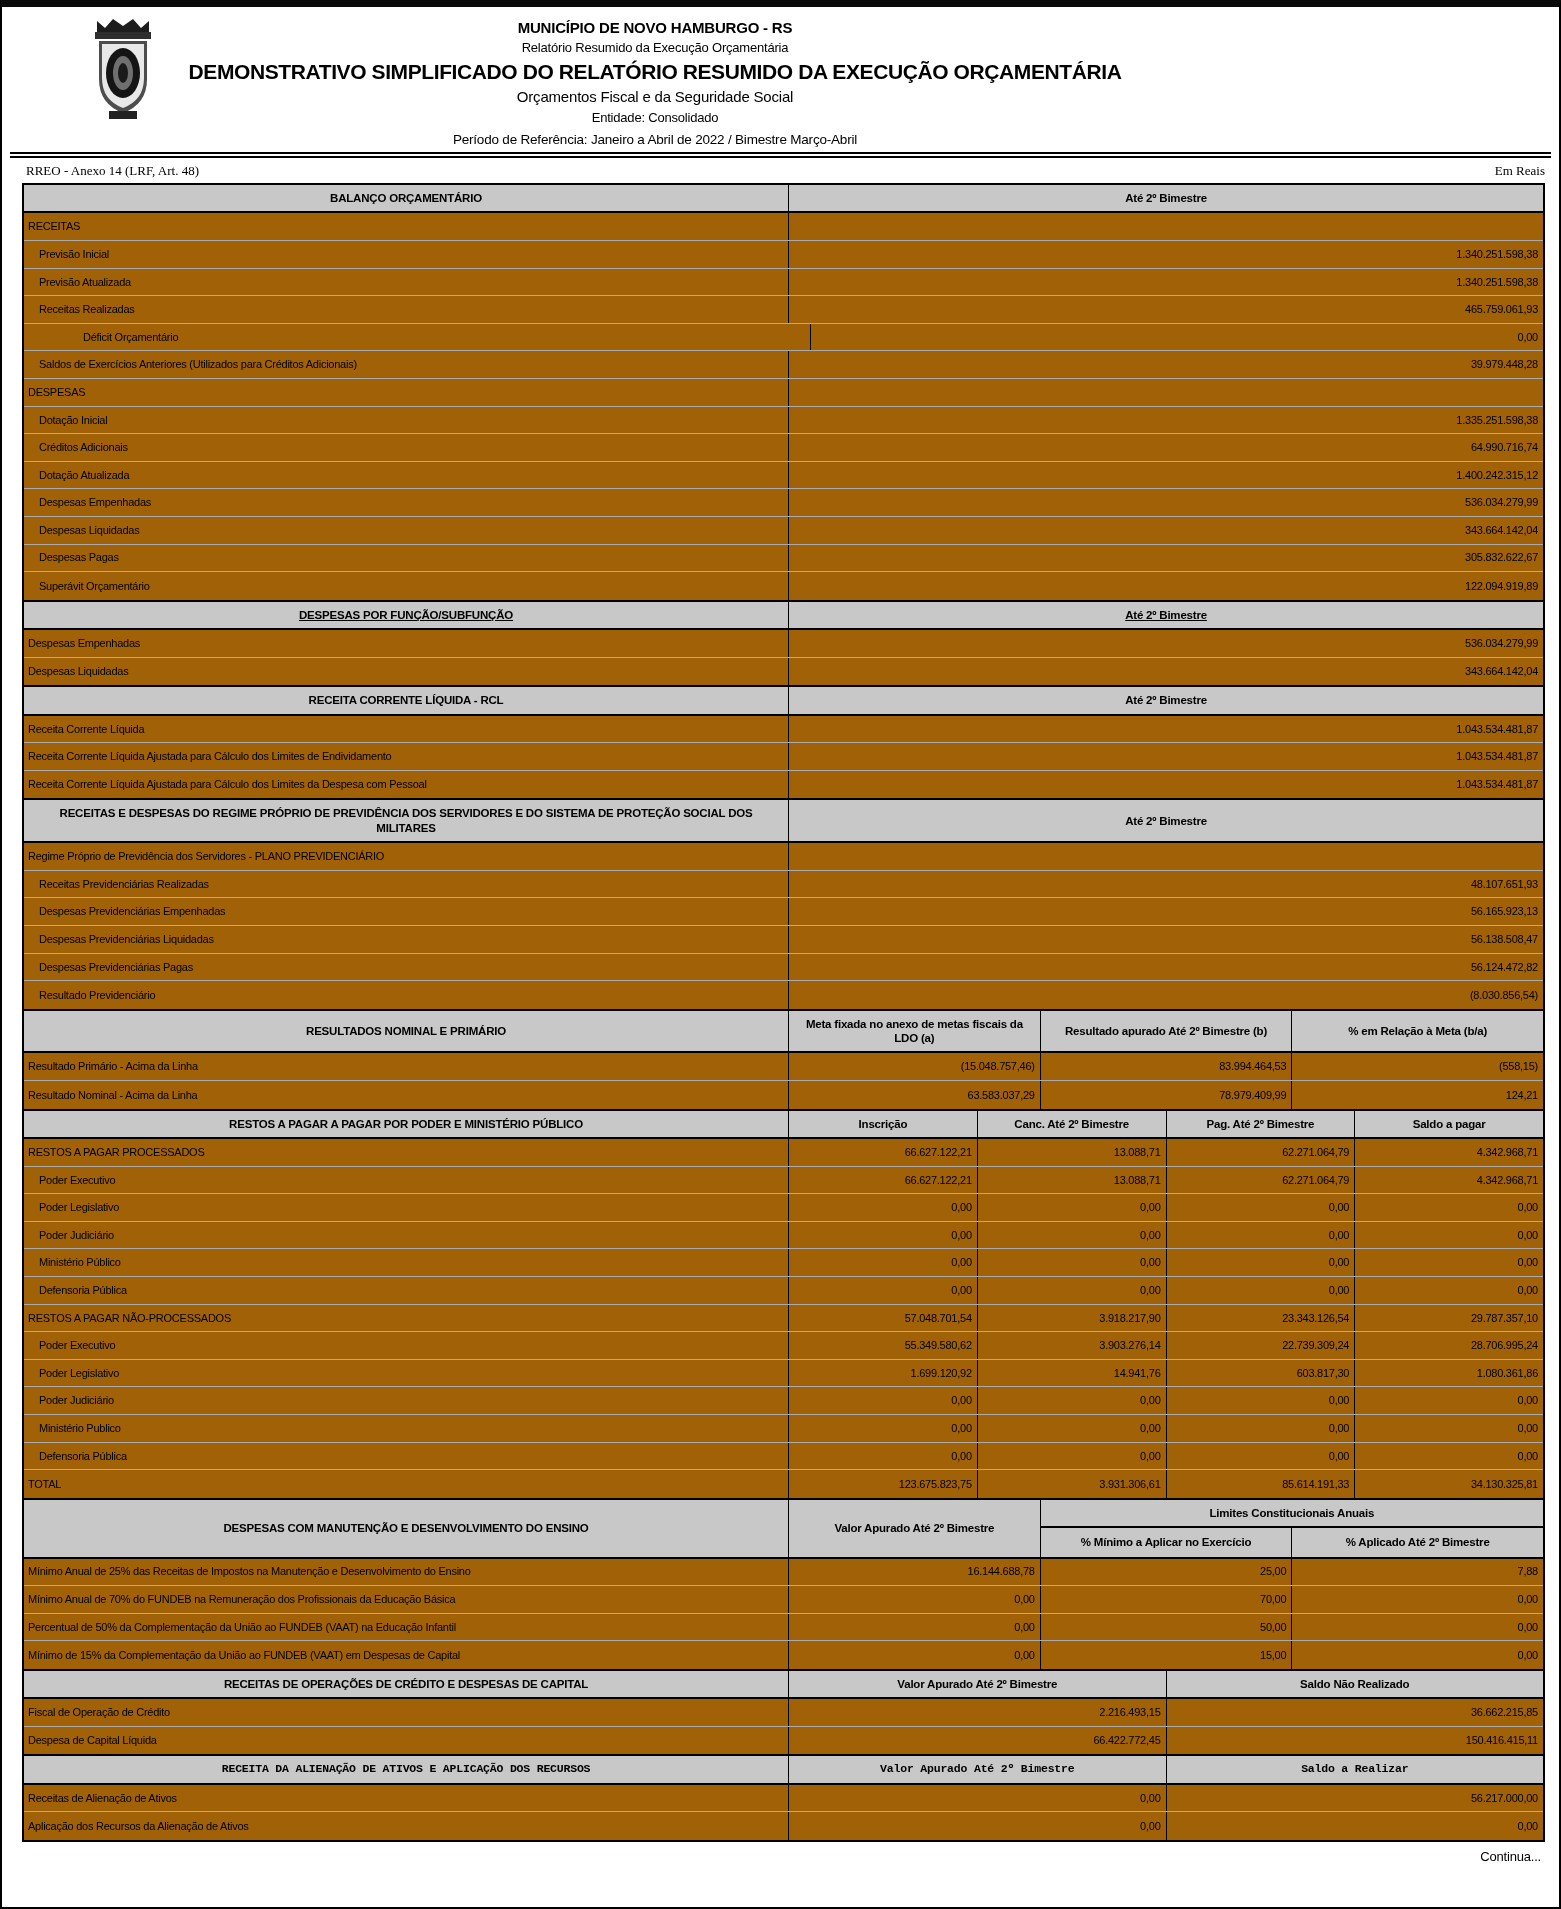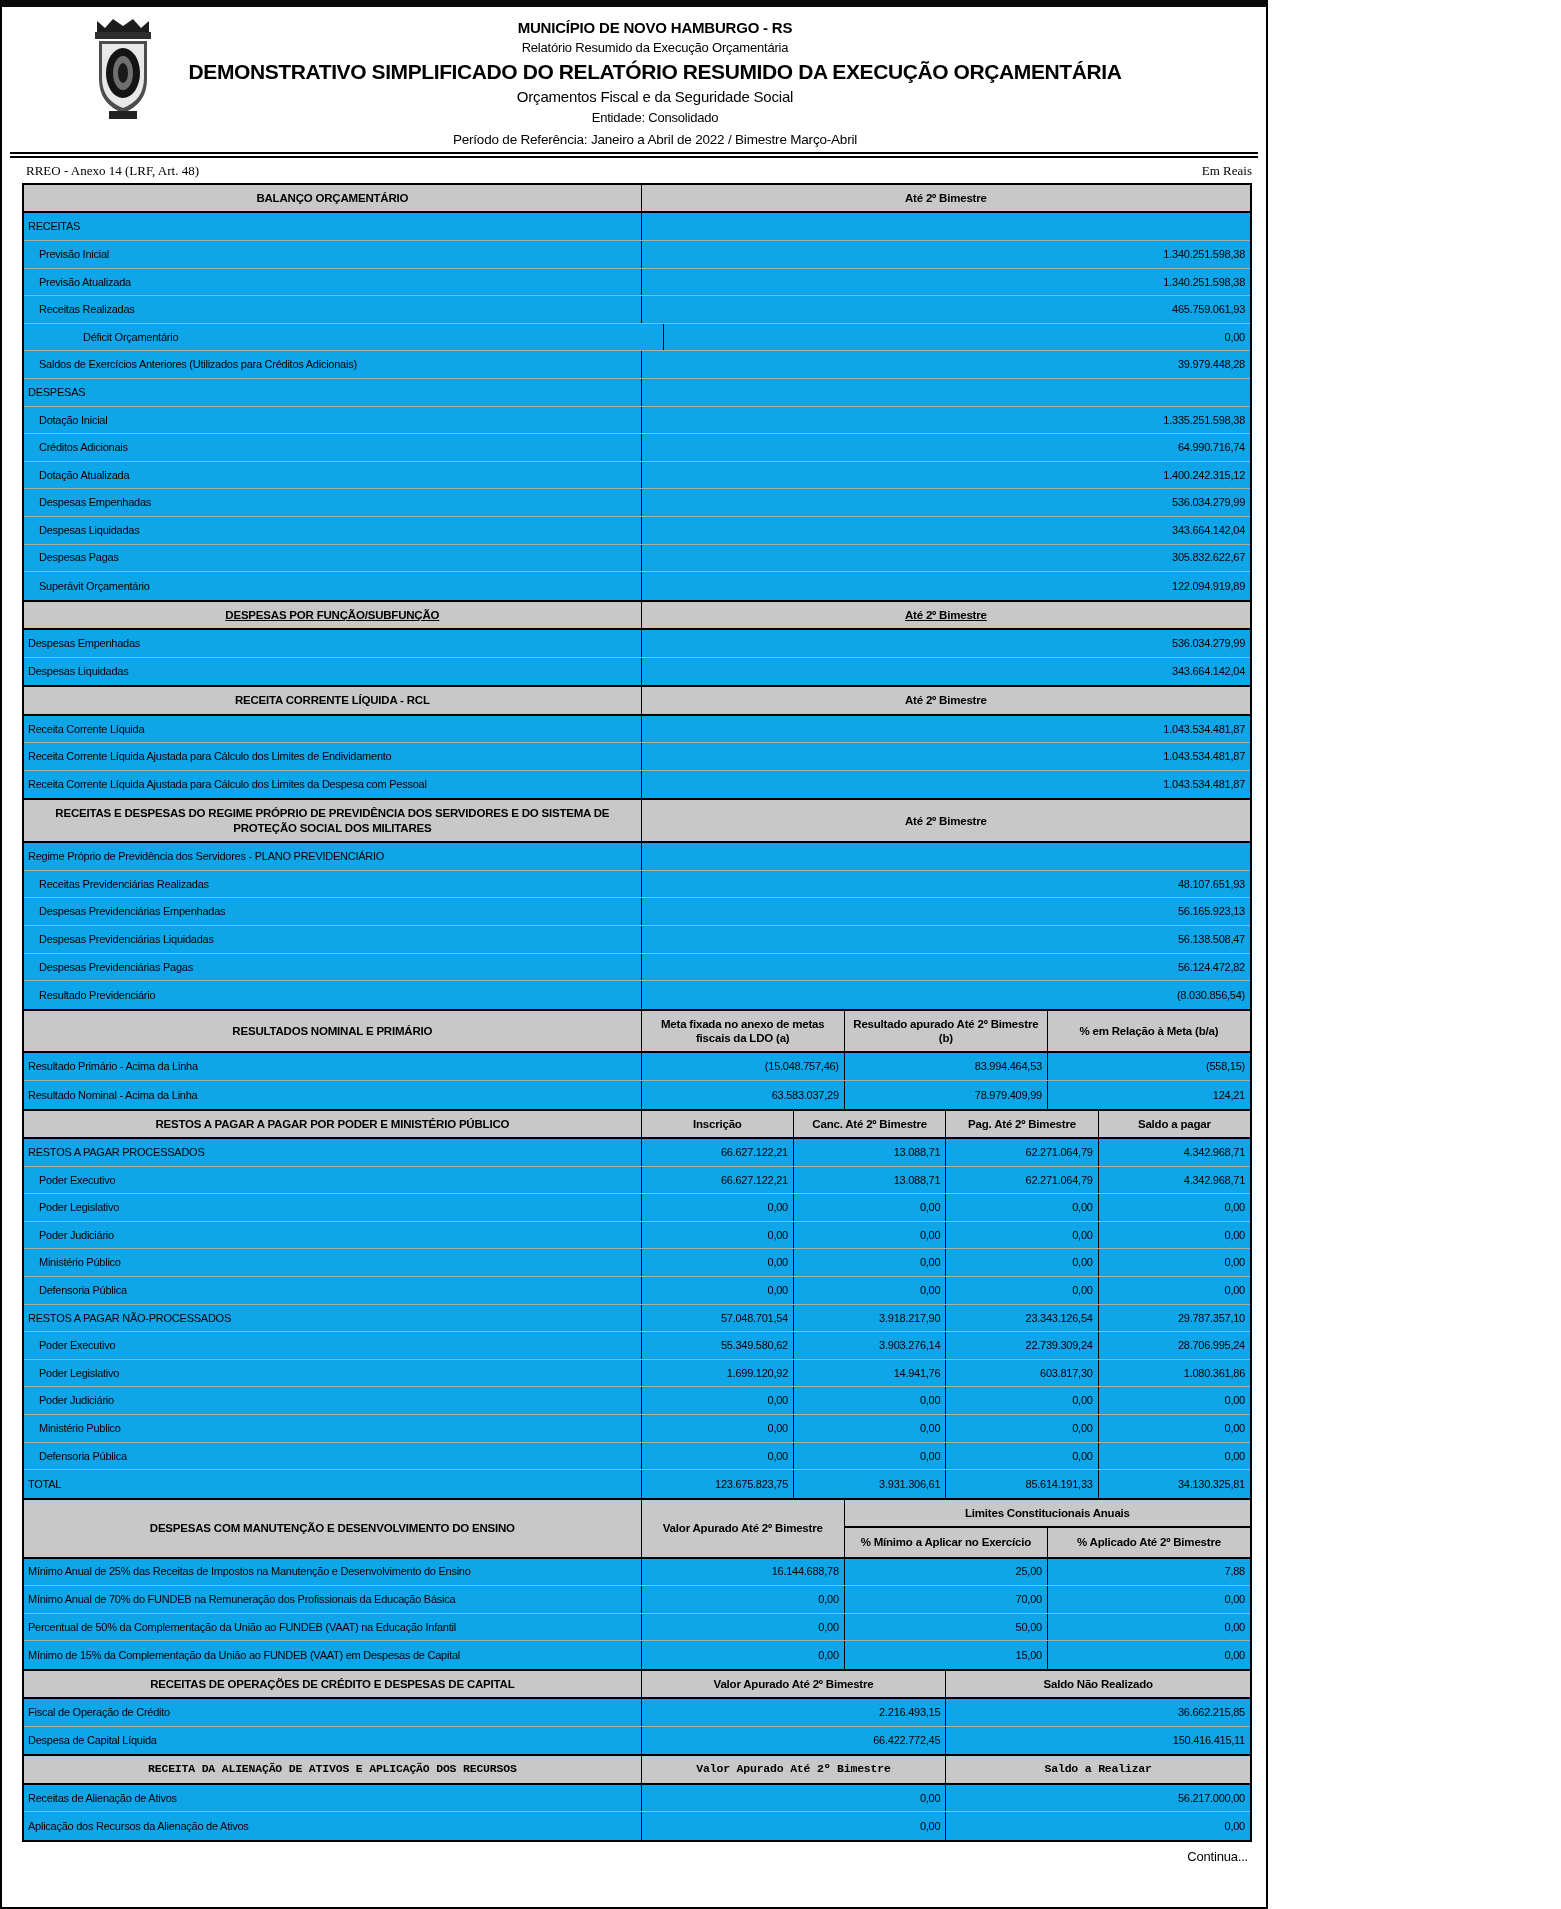--- a/index.html
+++ b/index.html
@@ -1,20 +1,20 @@
 <!DOCTYPE html>
 <html lang="pt-BR"><head>
 <meta charset="utf-8">
 <style>
   * { box-sizing: border-box; }
   html,body { margin:0; padding:0; background:#fff; }
   body { width:1561px; font-family:"Liberation Sans", sans-serif; color:#000; }
 
   .page {
-    width:1268px; min-height:1909px; position:relative;
+    width:1561px; min-height:1909px; position:relative;
     border:2px solid #000; border-top:7px solid #0a0a0a;
     padding:4px 8px 10px 8px;
   }
 
   
   .doc-header { position:relative; min-height:128px; }
   .logo { position:absolute; left:72px; top:4px; }
   .h-lines { width:1290px; text-align:center; padding-top:8px; }
   .h-muni   { font-size:15px; font-weight:bold; letter-spacing:-0.2px; }
   .h-report { font-size:13px; margin-top:4px; letter-spacing:-0.2px; }
@@ -39,21 +39,21 @@
 
   .sec-head { display:grid; background:var(--headbg,#c8c8c8); border-bottom:2px solid #000; min-height:26px; }
   .sec-title, .col-head {
     display:flex; align-items:center; justify-content:center; text-align:center;
     font-weight:bold; font-size:11.5px; line-height:1.25;
     padding:6px 8px; letter-spacing:-0.2px;
   }
   .col-head { border-left:1px solid #000; }
   .col-head.group { border-bottom:2px solid #000; }
 
-  .row { display:grid; border-bottom:1px solid #ababab; min-height:27.6px; background:#0ea5e9; }
+  .row { display:grid; border-bottom:1px solid #ababab; min-height:27.6px; background:#a16207; }
   .sec .row:last-child { border-bottom:none; }
   .cell { display:flex; align-items:center; font-size:11px; letter-spacing:-0.25px; padding:2px 5px; line-height:1.15; }
   .cell.label { justify-content:flex-start; padding-left:4px; }
   .cell.label.ind { padding-left:15px; }
   .cell.val { justify-content:flex-end; border-left:1px solid #000; padding-right:5px; white-space:nowrap; }
 
   .continua { text-align:right; font-size:13px; letter-spacing:-0.2px; padding:7px 10px 0 0; }
 </style>
 </head>
 <body>

